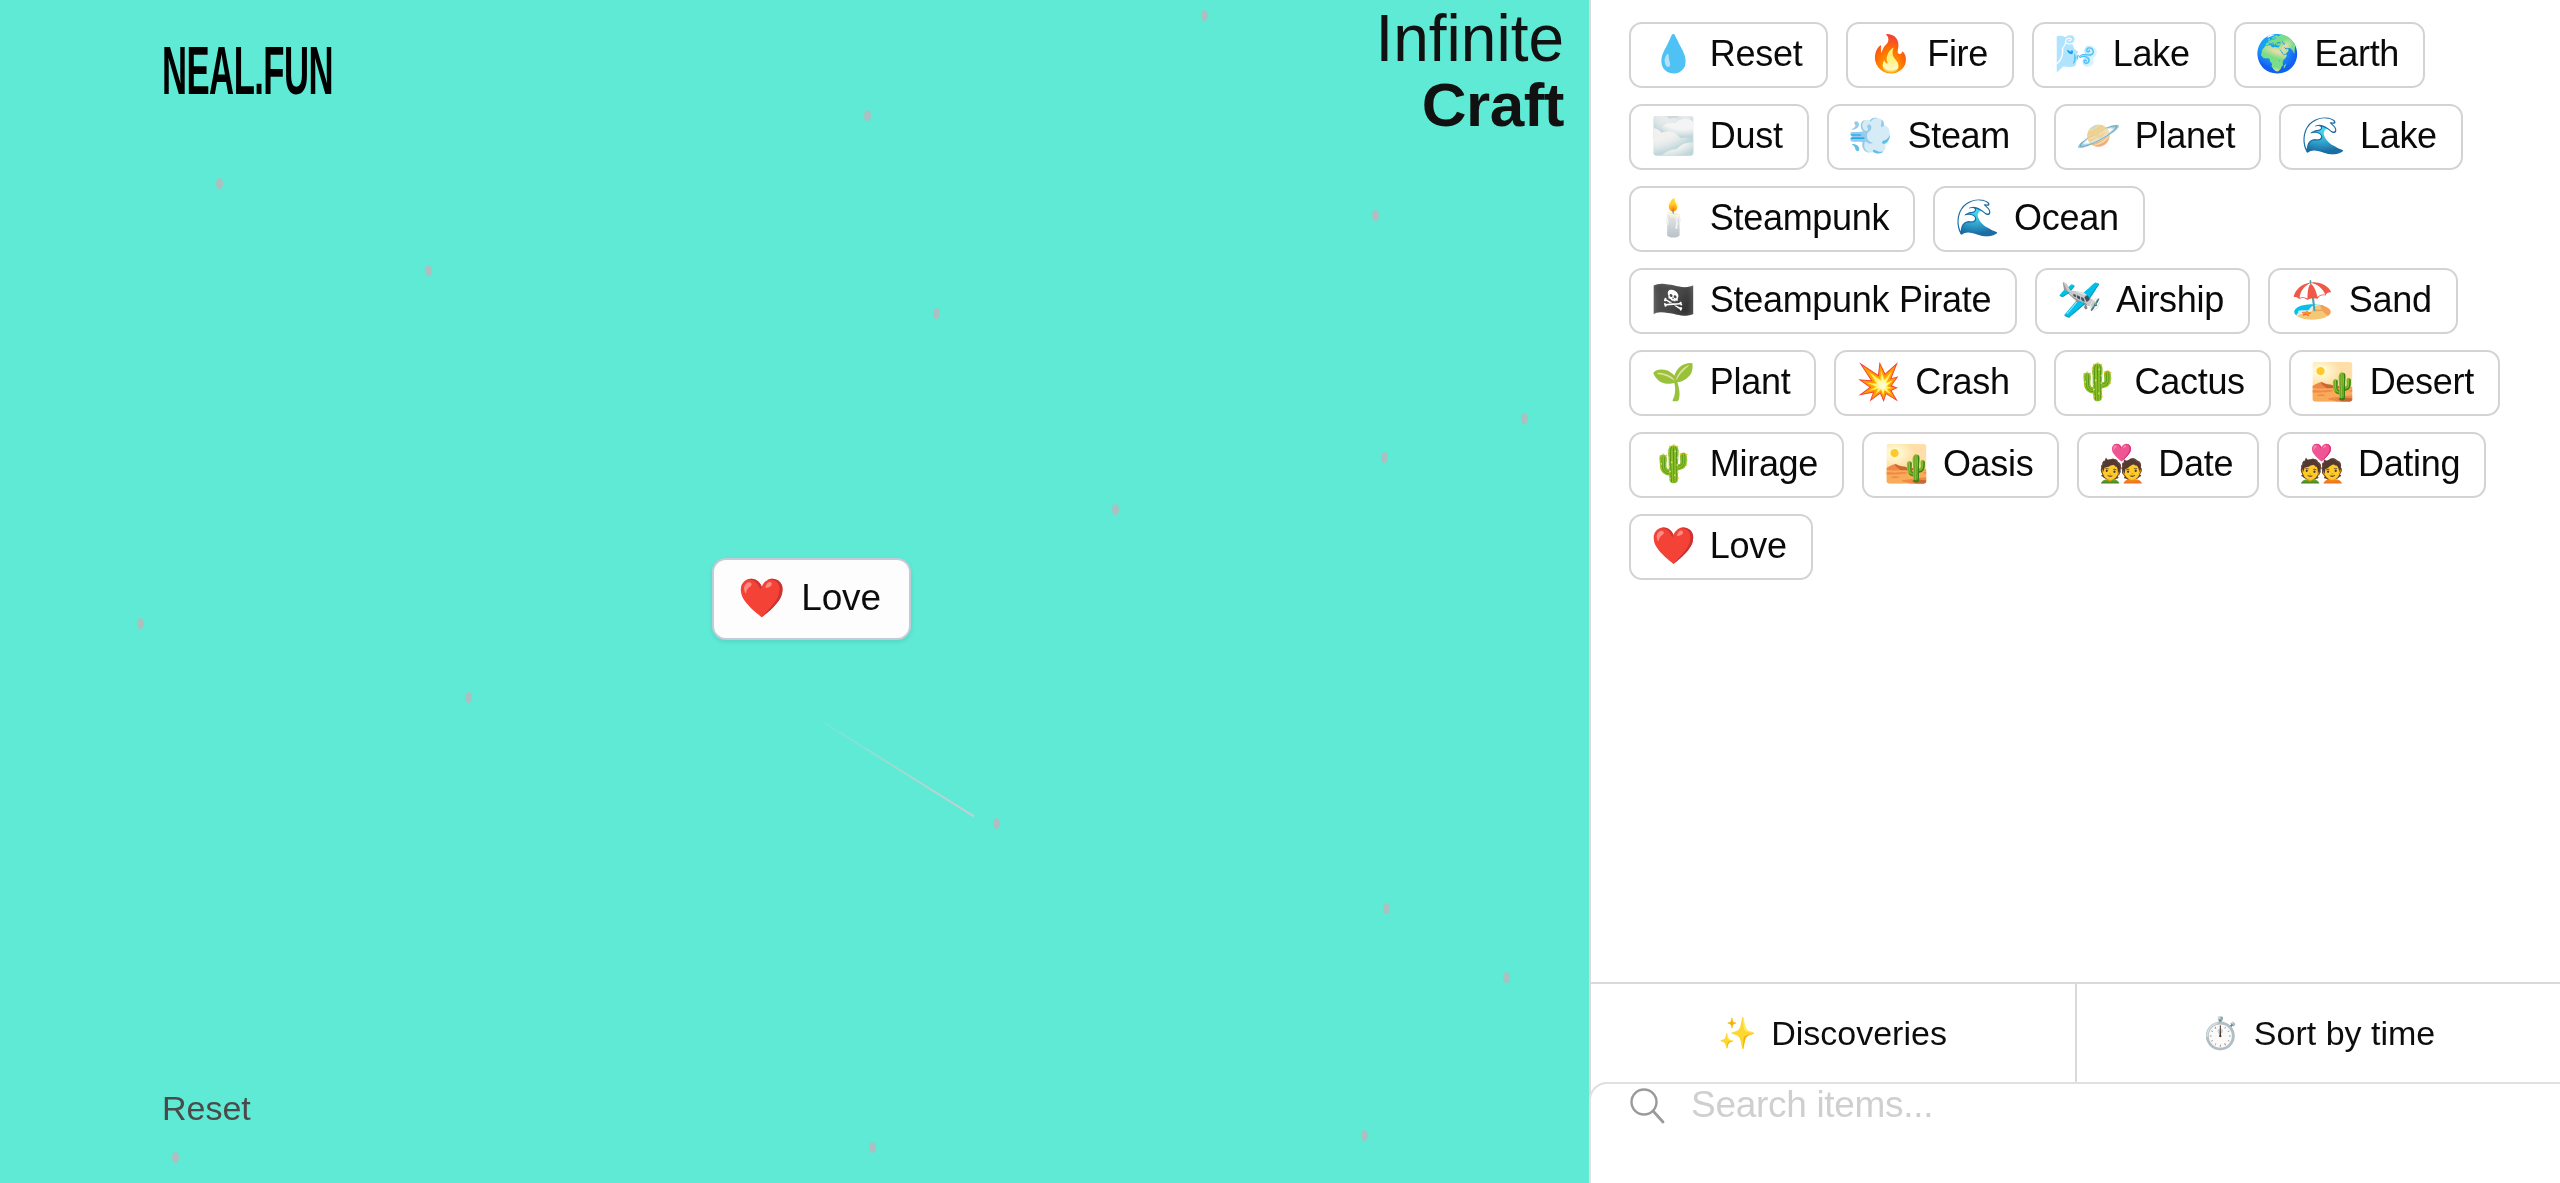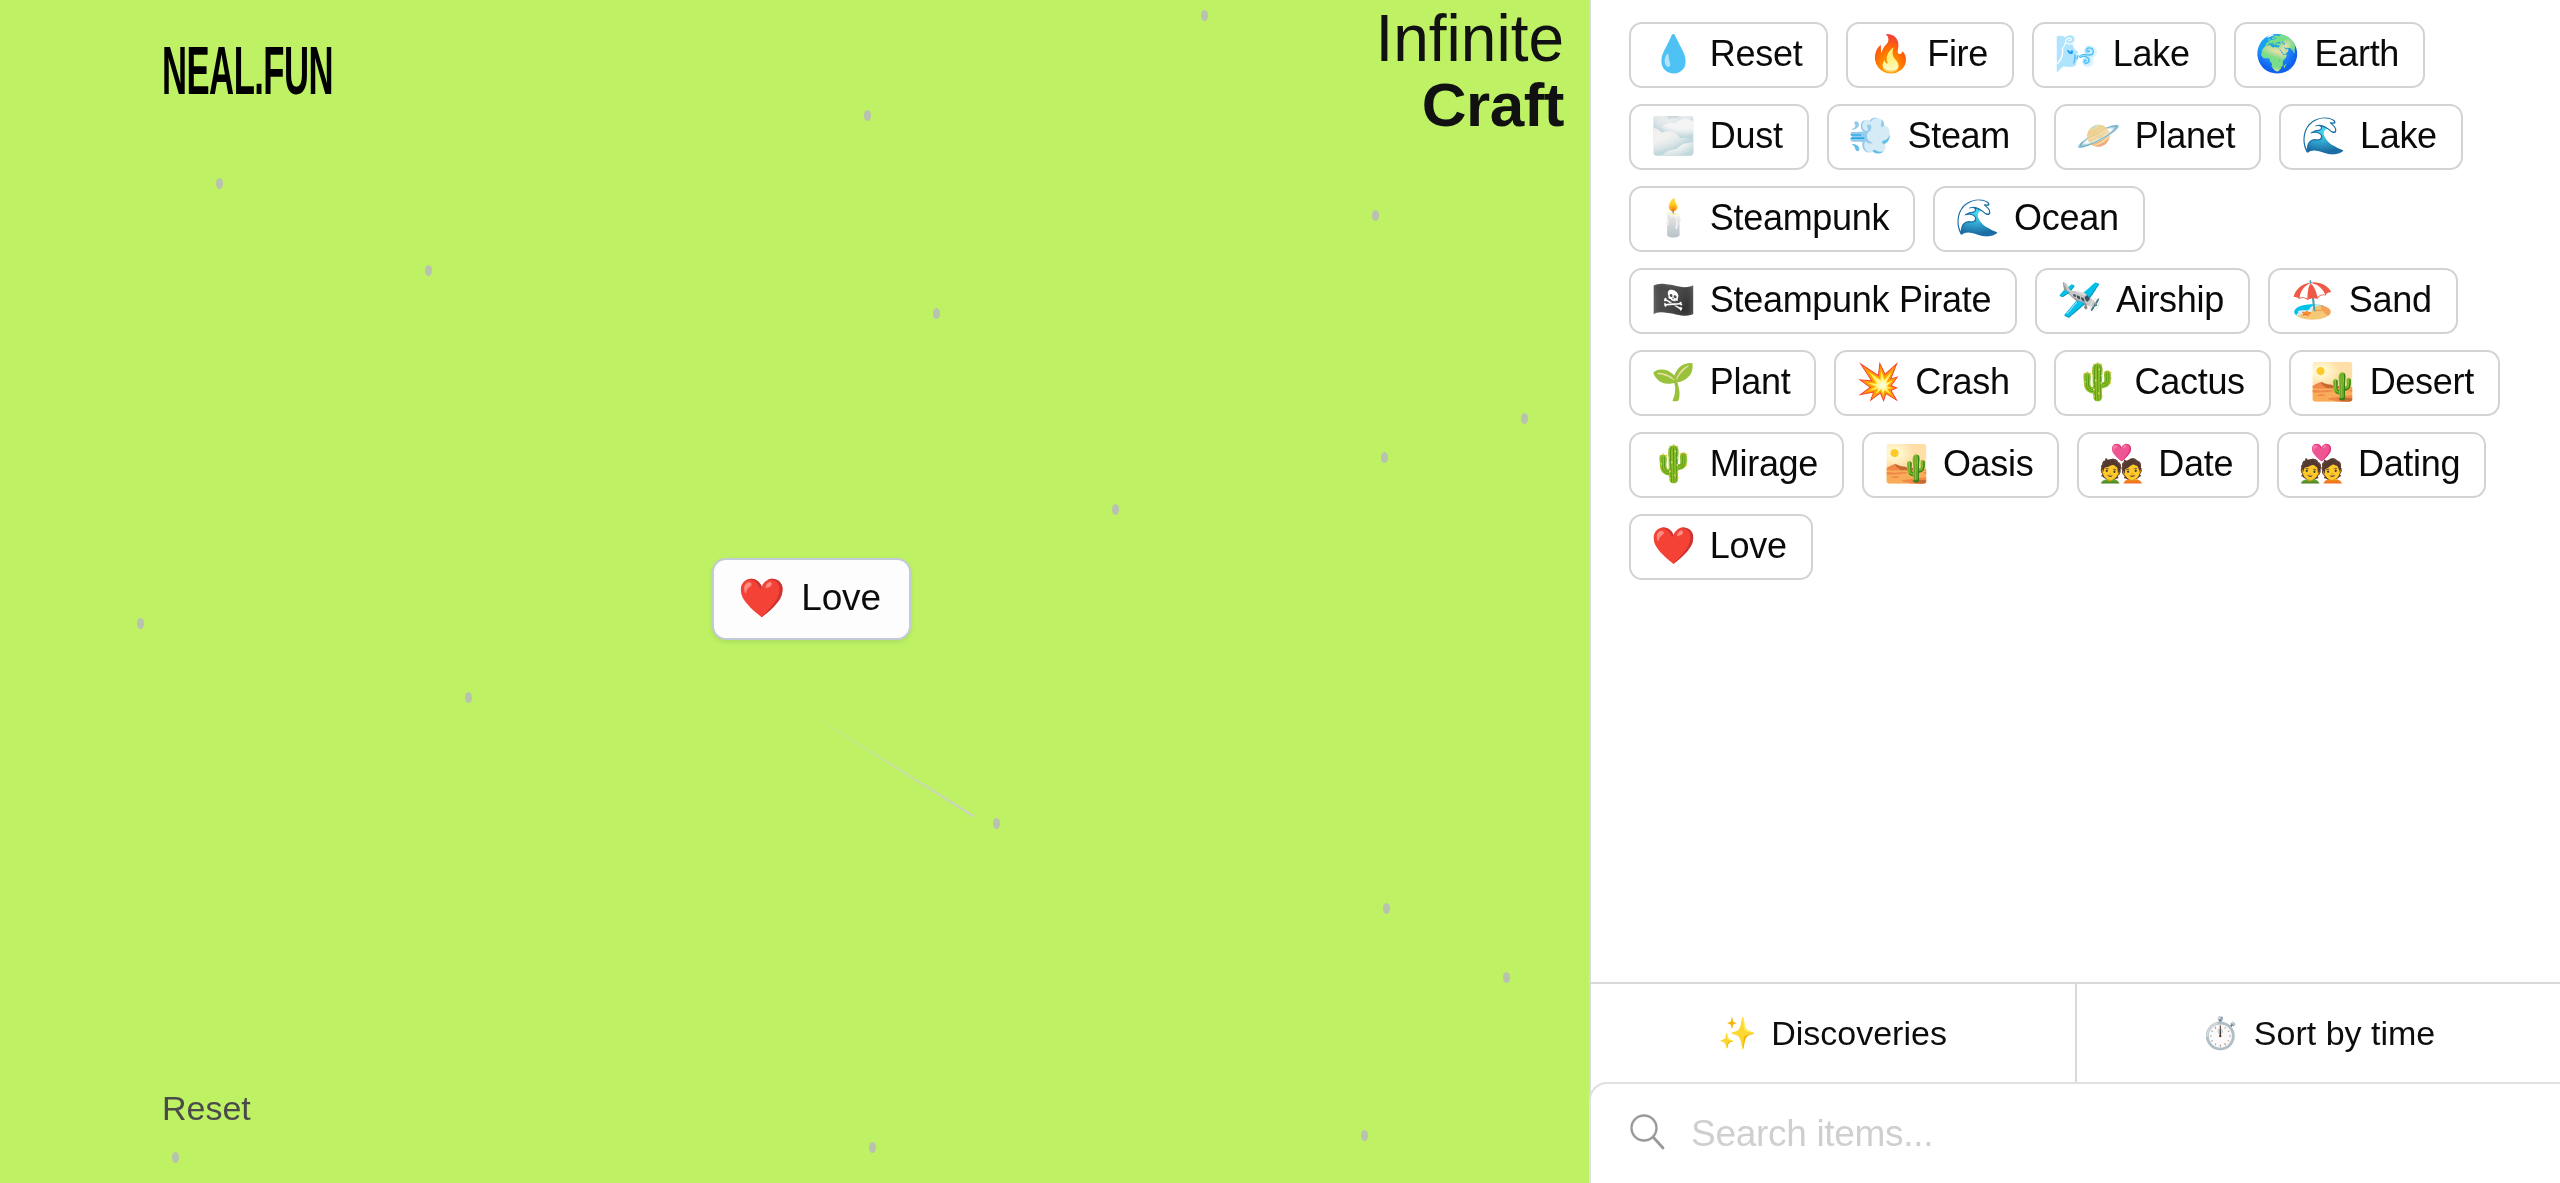--- a/index.html
+++ b/index.html
@@ -18,21 +18,21 @@
     height: 1183px;
     display: flex;
     background: #ffffff;
   }
 
   
   .canvas {
     position: relative;
     width: 1589px;
     height: 1183px;
-    background: #bef264;
+    background: #5eead4;
     overflow: hidden;
   }
 
   .brand {
     position: absolute;
     left: 162px;
     top: 30px;
     font-family: "Liberation Sans", sans-serif;
     font-size: 62px;
     font-weight: 700;
@@ -209,21 +209,21 @@
   .tab .tab-icon { font-size: 31px; line-height: 1; }
   .tab-divider {
     width: 2px;
     background: #d9d9d9;
     margin: 0;
   }
 
   .search-wrap {
     flex: 1;
     display: flex;
-    align-items: center;
+    align-items: flex-start;
     gap: 22px;
     padding: 0 40px 0 34px;
     border-top: 2px solid #e0e0e0;
     border-left: 2px solid #e0e0e0;
     border-top-left-radius: 18px;
     margin-left: -2px;
     background: #ffffff;
   }
   .search-icon { flex: 0 0 auto; display: block; }
   .search-input {

